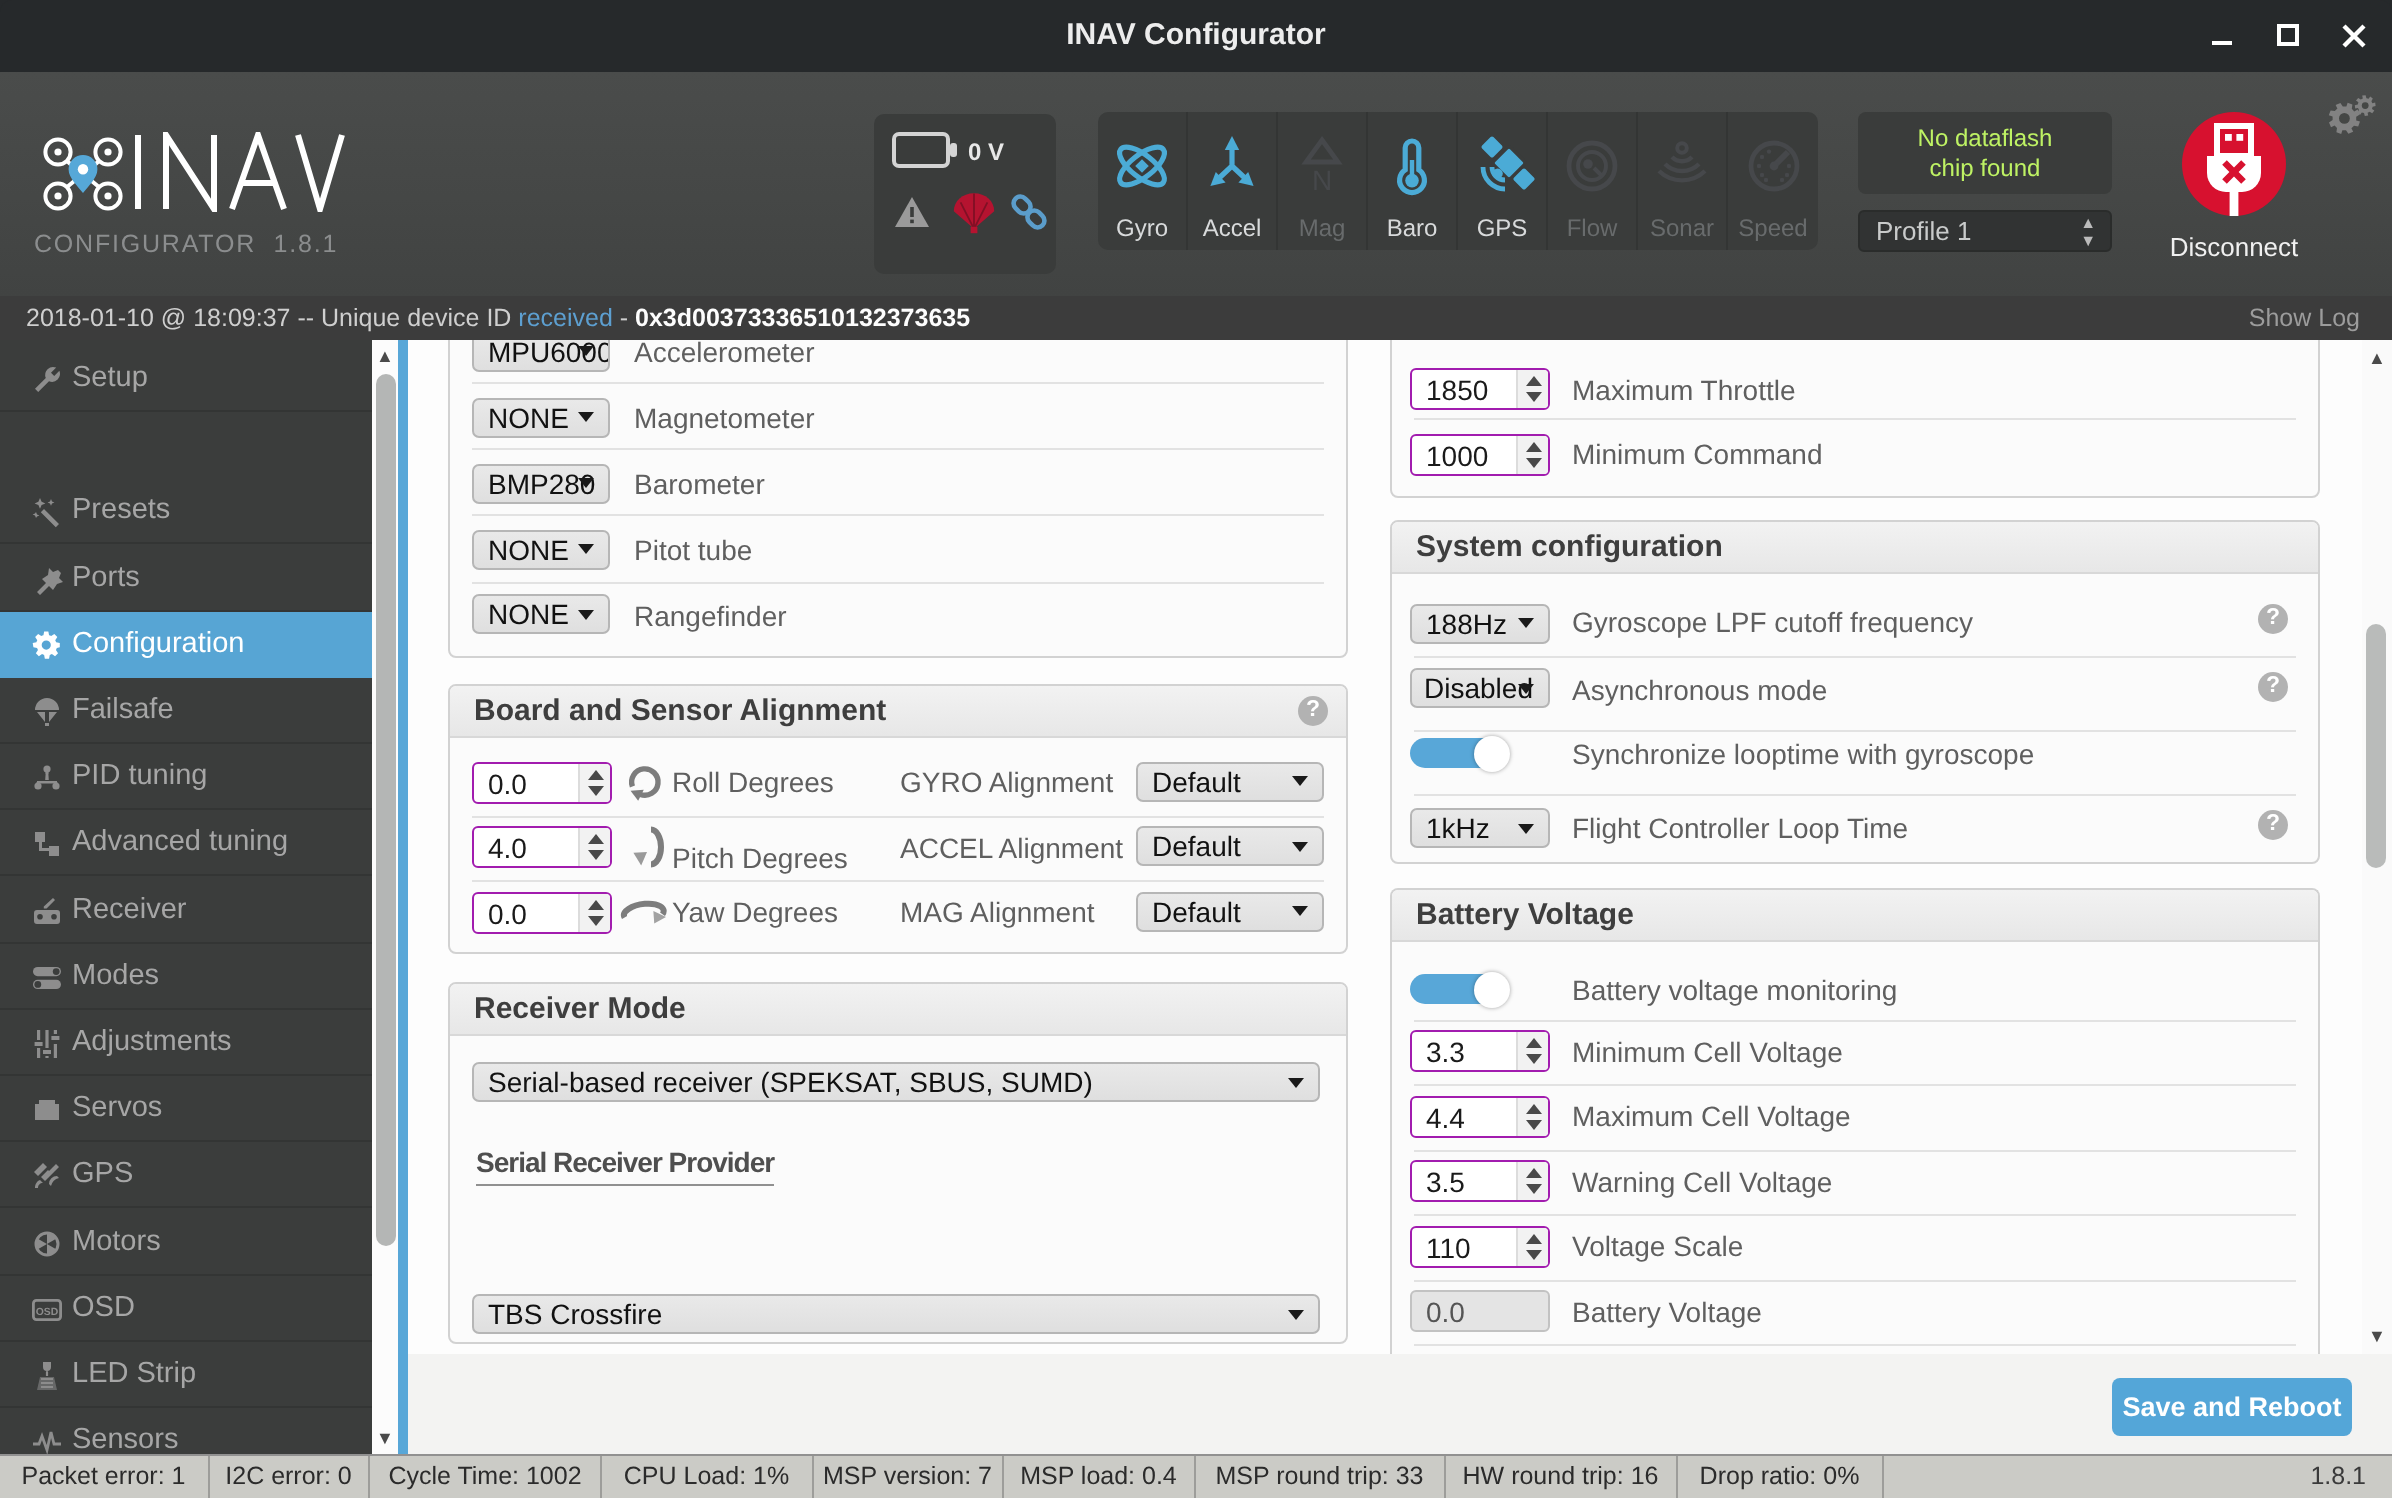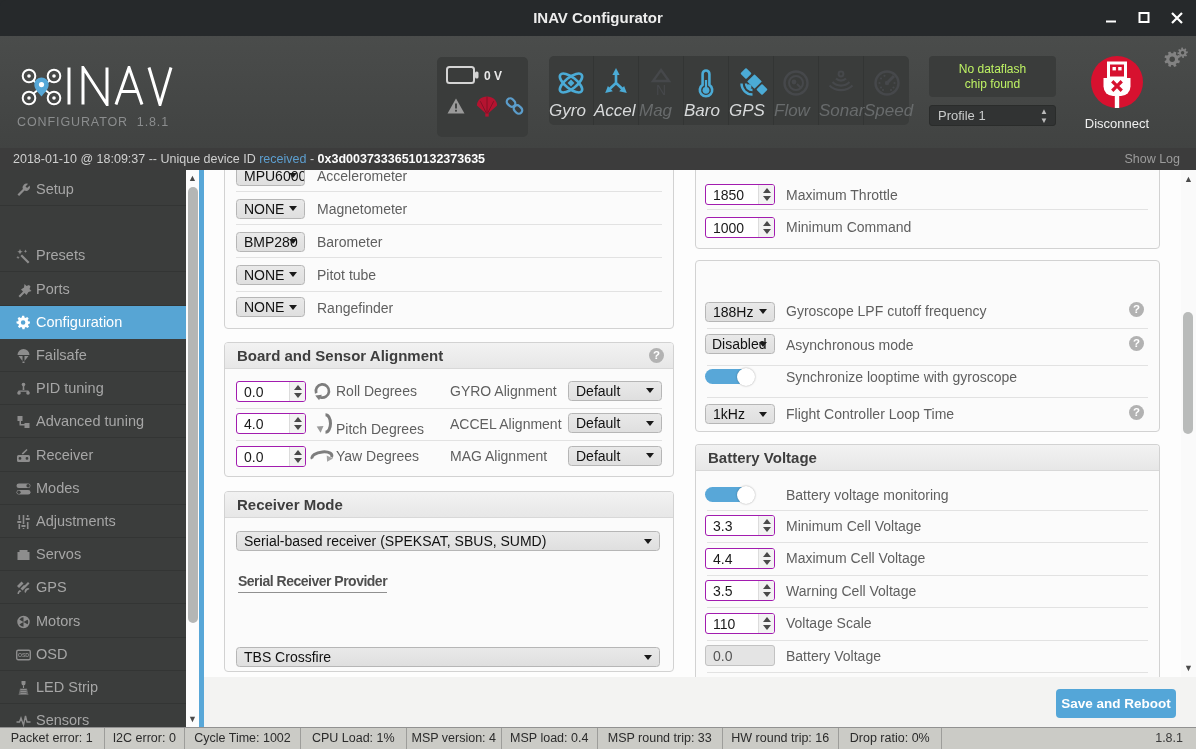--- a/index.html
+++ b/index.html
@@ -11,21 +11,21 @@
 #titlebar .title { position:absolute; left:0; right:0; top:9px; text-align:center; color:#ededed; font-size:15px; font-weight:bold; }
 
 
 #header { position:absolute; left:0; top:36px; width:1196px; height:112px; background:linear-gradient(#4a4c4b,#414342); }
 #logo-sub { position:absolute; left:17px; top:79px; color:#8b8d8e; font-size:12.5px; letter-spacing:0.9px; }
 
 #battbox { position:absolute; left:437px; top:21px; width:91px; height:80px; background:#3a3c3b; border-radius:5px; }
 #sensorbar { position:absolute; left:549px; top:20px; width:360px; height:69px; background:#3a3c3b; border-radius:5px; display:flex; }
 .scell { width:45px; height:69px; position:relative; border-right:1px solid #333534; }
 .scell:last-child { border-right:none; }
-.scell .lbl { position:absolute; bottom:4px; left:0; right:0; text-align:left; font-size:17px; color:#686b6c;font-style:italic; }
+.scell .lbl { position:absolute; bottom:4px; left:0; right:0; text-align:center; font-size:12px; color:#686b6c; }
 .scell.on .lbl { color:#d8dadb; }
 .scell svg { position:absolute; left:50%; top:11px; transform:translateX(-50%); }
 
 #dataflash { position:absolute; left:929px; top:20px; width:127px; height:41px; background:#3a3c3b; border-radius:4px; color:#bef264; font-size:12px; text-align:center; padding-top:6px; line-height:15px; }
 #profile { position:absolute; left:929px; top:69px; width:127px; height:21px; background:#313333; border:1px solid #2a2c2b; border-radius:3px; color:#c9cbcb; font-size:13px; line-height:19px; padding-left:8px; }
 #profile .arr { position:absolute; right:7px; top:1px; color:#bbb; font-size:8px; line-height:9px; text-align:center; }
 #disconnect { position:absolute; left:1091px; top:20px; width:52px; height:52px; border-radius:50%; background:#d7112f; }
 #disc-lbl { position:absolute; left:1076px; top:80px; width:82px; text-align:center; color:#f0f0f0; font-size:13px; }
 #gears { position:absolute; left:1163px; top:11px; }
 
@@ -170,20 +170,21 @@
         <span class="val">1000</span>
         <span class="spin">
           <span class="up"></span>
           <span class="dn"></span>
         </span>
       </div>
     <div class="rowlbl" style="left:90px; top:78px;">Minimum Command</div>
   </div>
 
   <div class="panel" style="left:491px; top:90px; width:465px; height:172px;">
+    <div class="phead">System configuration</div>
     <div class="sel" style="left:9px; top:40.5px; width:70px;">188Hz<span class="arr"></span></div>
     <div class="rowlbl" style="left:90px; top:42px;">Gyroscope LPF cutoff frequency</div>
     <div class="help" style="left:433px; top:41px;">?</div>
     <div class="sep" style="top:66.5px;"></div>
     <div class="sel" style="left:9px; top:73px; width:70px; padding-left:6px;">Disabled<span class="arr"></span></div>
     <div class="rowlbl" style="left:90px; top:76px;">Asynchronous mode</div>
     <div class="help" style="left:433px; top:74.5px;">?</div>
     <div class="sep" style="top:104px;"></div>
     <div class="toggle" style="left:9px; top:108px;">
         <span class="knob"></span>
@@ -248,21 +249,21 @@
 
 <div id="footer">
   <div id="savebtn">Save and Reboot</div>
 </div>
 
 <div id="statusbar">
   <div class="stseg" style="left:0; width:104.5px;">Packet error: 1</div>
   <div class="stseg" style="left:104.5px; width:80.5px;">I2C error: 0</div>
   <div class="stseg" style="left:185px; width:116px;">Cycle Time: 1002</div>
   <div class="stseg" style="left:301px; width:105.5px;">CPU Load: 1%</div>
-  <div class="stseg" style="left:406.5px; width:95.5px;">MSP version: 4</div>
+  <div class="stseg" style="left:406.5px; width:95.5px;">MSP version: 7</div>
   <div class="stseg" style="left:502px; width:95.5px;">MSP load: 0.4</div>
   <div class="stseg" style="left:597.5px; width:125.5px;">MSP round trip: 33</div>
   <div class="stseg" style="left:723px; width:115.5px;">HW round trip: 16</div>
   <div class="stseg" style="left:838.5px; width:103.5px;">Drop ratio: 0%</div>
   <div class="abs" style="right:13px; top:0; line-height:21px; color:#3a3a3a; font-size:12.5px;">1.8.1</div>
 </div>
 
 <div id="sidebar">
   <div class="mi" style="top:3px;">
       <svg width="17" height="16" viewBox="0 0 16 16">

